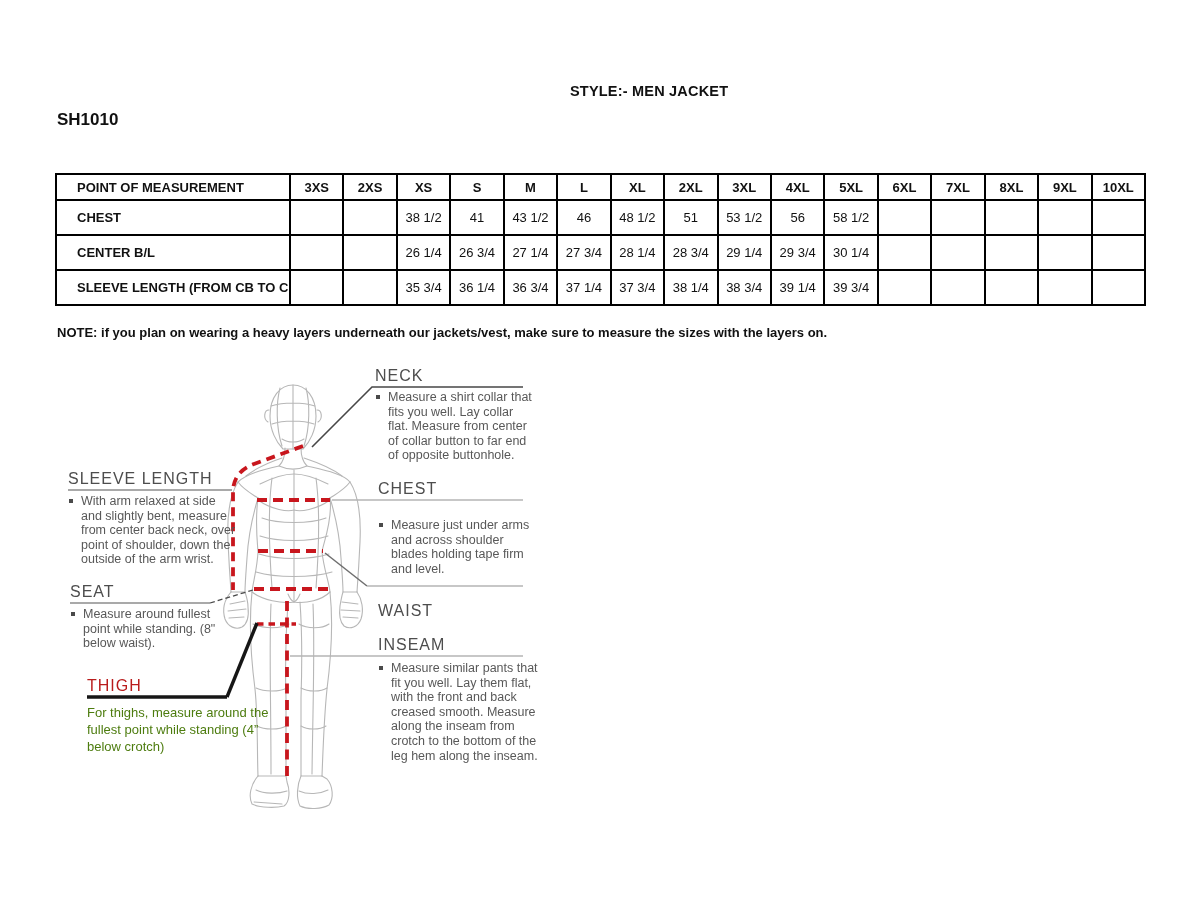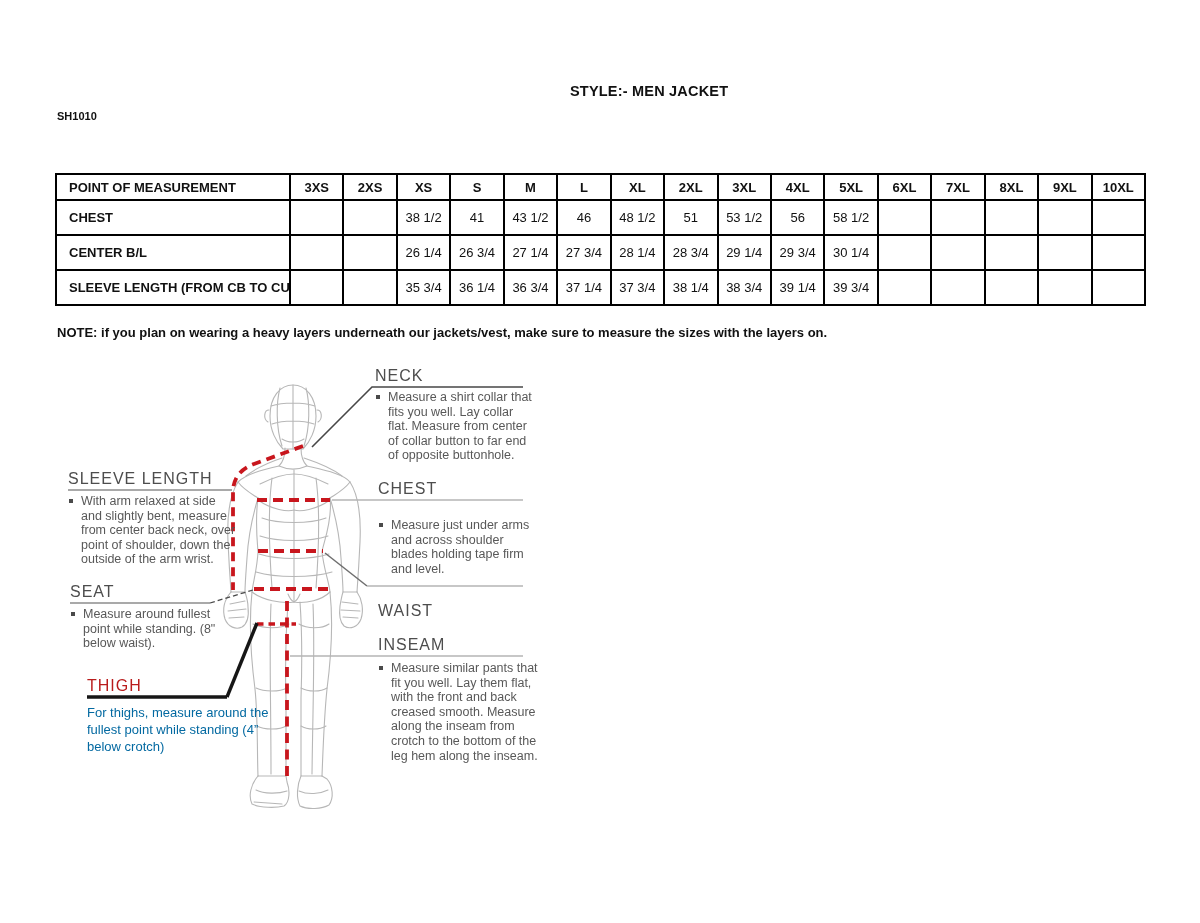--- a/index.html
+++ b/index.html
@@ -1,40 +1,40 @@
 <!DOCTYPE html>
 <html><head>
 <meta charset="utf-8">
 <style>
   html,body{margin:0;padding:0;background:#ffffff;}
   body{font-family:"Liberation Sans", sans-serif; color:#111;}
   .page{position:relative;width:1200px;height:824px;background:#fff;overflow:hidden;}
 
   .doc-title{position:absolute;left:570px;top:83px;font-size:14.5px;font-weight:bold;letter-spacing:0.2px;}
-  .style-code{position:absolute;left:57px;top:110px;font-size:11px;font-weight:bold;}
+  .style-code{position:absolute;left:57px;top:110px;font-size:17px;font-weight:bold;}
 
   .chart-wrap{position:absolute;left:55px;top:173px;width:1091px;}
   table.size-chart{border-collapse:collapse;width:1091px;table-layout:fixed;}
   table.size-chart th, table.size-chart td{
     border:2px solid #000;font-size:13px;text-align:center;vertical-align:middle;
     padding:0;height:33px;overflow:hidden;white-space:nowrap;}
   table.size-chart thead th{height:24px;font-weight:bold;}
-  table.size-chart .rowlabel{text-align:left;padding-left:12px;font-weight:bold;}
+  table.size-chart .rowlabel{text-align:left;padding-left:20px;font-weight:bold;}
   table.size-chart td.val{font-weight:normal;}
   table.size-chart col.c0{width:234px;}
 
   .note{position:absolute;left:57px;top:325px;font-size:13px;font-weight:bold;width:1100px;}
 
   .fig-svg{position:absolute;left:50px;top:358px;}
 
   .guide{position:absolute;}
   .guide .g-title{font-size:16px;letter-spacing:1px;color:#4d4d4d;font-weight:400;line-height:18px;}
   .guide .g-text{position:relative;font-size:12.5px;line-height:14.6px;color:#585858;padding-left:13px;}
   .guide .g-text .bullet{position:absolute;left:1px;top:5px;width:4px;height:4px;background:#4a4a4a;}
-  .guide.thigh .g-text{color:#0369a1;font-size:13px;line-height:17px;padding-left:0;}
+  .guide.thigh .g-text{color:#4d7c0f;font-size:13px;line-height:17px;padding-left:0;}
   .guide.thigh .g-title{color:#b91c1c;}
 
   .g-neck  {left:375px;top:367px;width:160px;} .g-neck  .g-text{margin-top:5px;}
   .g-sleeve{left:68px; top:470px;width:172px;} .g-sleeve.guide .g-text{margin-top:6px;}
   .g-chest {left:378px;top:480px;width:162px;} .g-chest .g-text{margin-top:20px;}
   .g-waist {left:378px;top:566px;width:155px;margin-top:36px;} .g-waist .g-text{margin-top:7px;}
   .g-seat  {left:70px; top:583px;width:162px;} .g-seat  .g-text{margin-top:6px;}
   .g-inseam{left:378px;top:636px;width:160px;} .g-inseam .g-text{margin-top:7px;}
   .g-thigh {left:87px; top:677px;width:185px;} .g-thigh .g-text{margin-top:9px;}
 </style>

